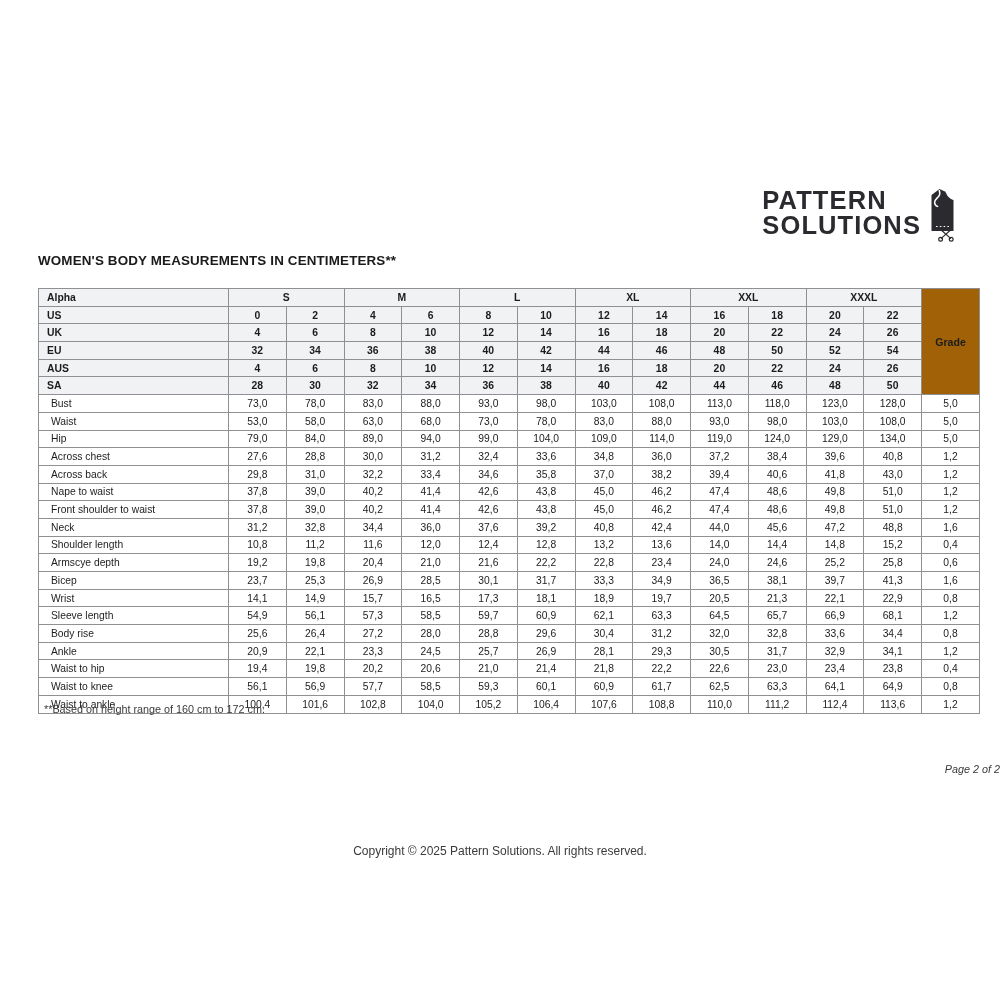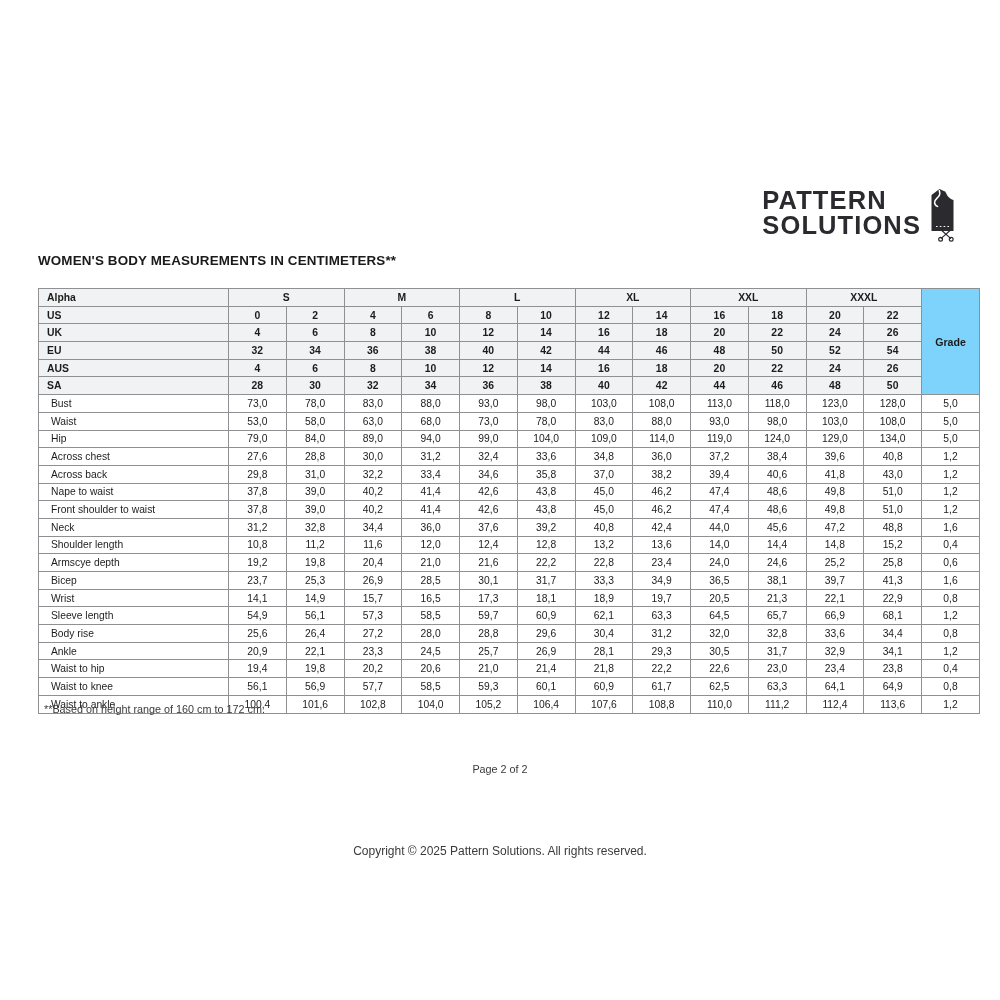--- a/index.html
+++ b/index.html
@@ -94,21 +94,21 @@
     text-align: left;
     padding-left: 8px;
   }
   #size-table thead .rowlabel {
   }
   #size-table tbody .rowlabel {
     padding-left: 12px;
     font-weight: normal;
   }
   #size-table .grade-head {
-    background: #7dd3fc;
+    background: #a16207;
     font-weight: bold;
     font-size: 10.6px;
   }
   #size-table .alpha-span {
     font-weight: bold;
   }
 
   
   #note-line {
     position: absolute;
@@ -116,23 +116,24 @@
     top: 703px;
     font-size: 10.8px;
     color: #3a3a3a;
     white-space: nowrap;
   }
   #page-number {
     position: absolute;
     left: 0;
     right: 0;
     top: 763px;
-    text-align: center;
+    text-align: right;
     font-size: 10.8px;
     color: #3a3a3a;
+    font-style: italic;
   }
   #copyright {
     position: absolute;
     left: 0;
     right: 0;
     top: 806px;
     text-align: center;
     font-size: 12px;
     color: #3a3a3a;
     margin-top: 38px;

